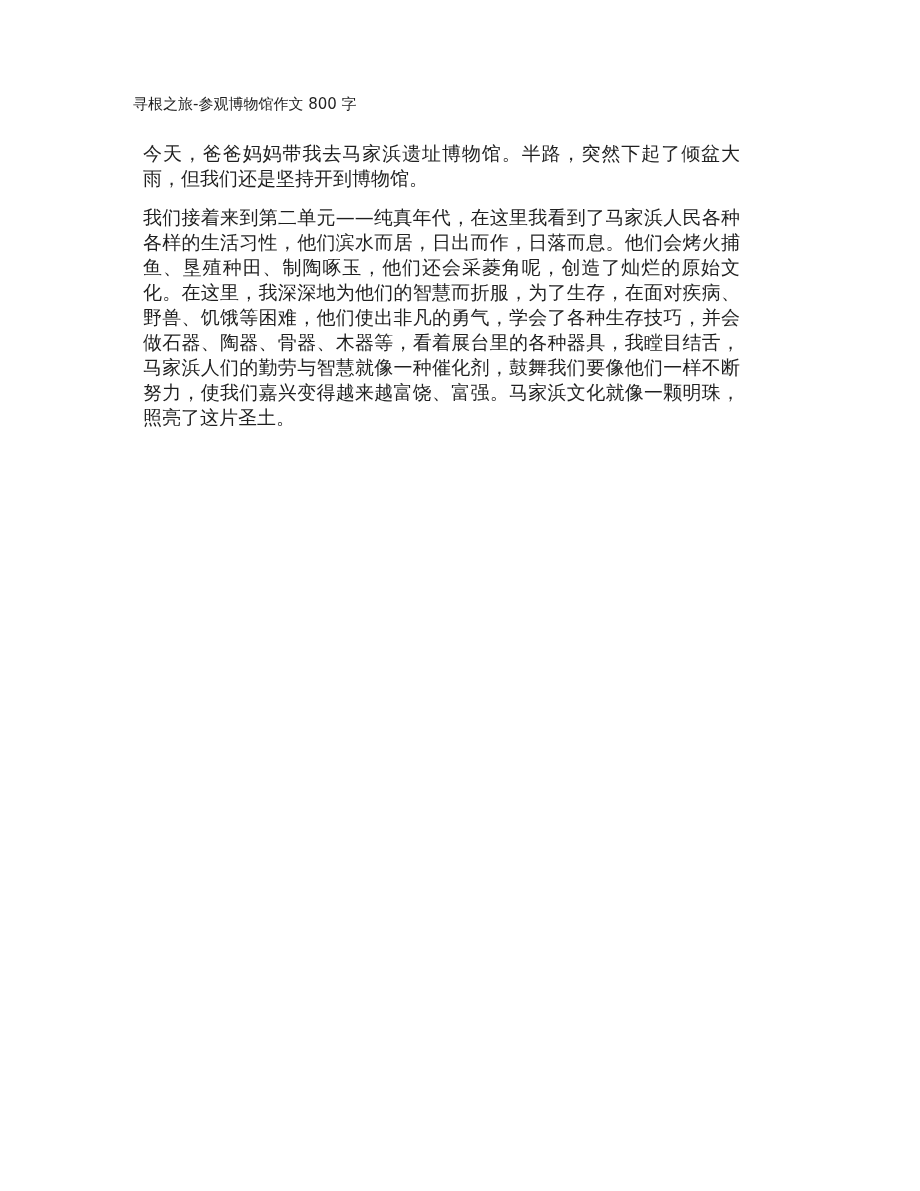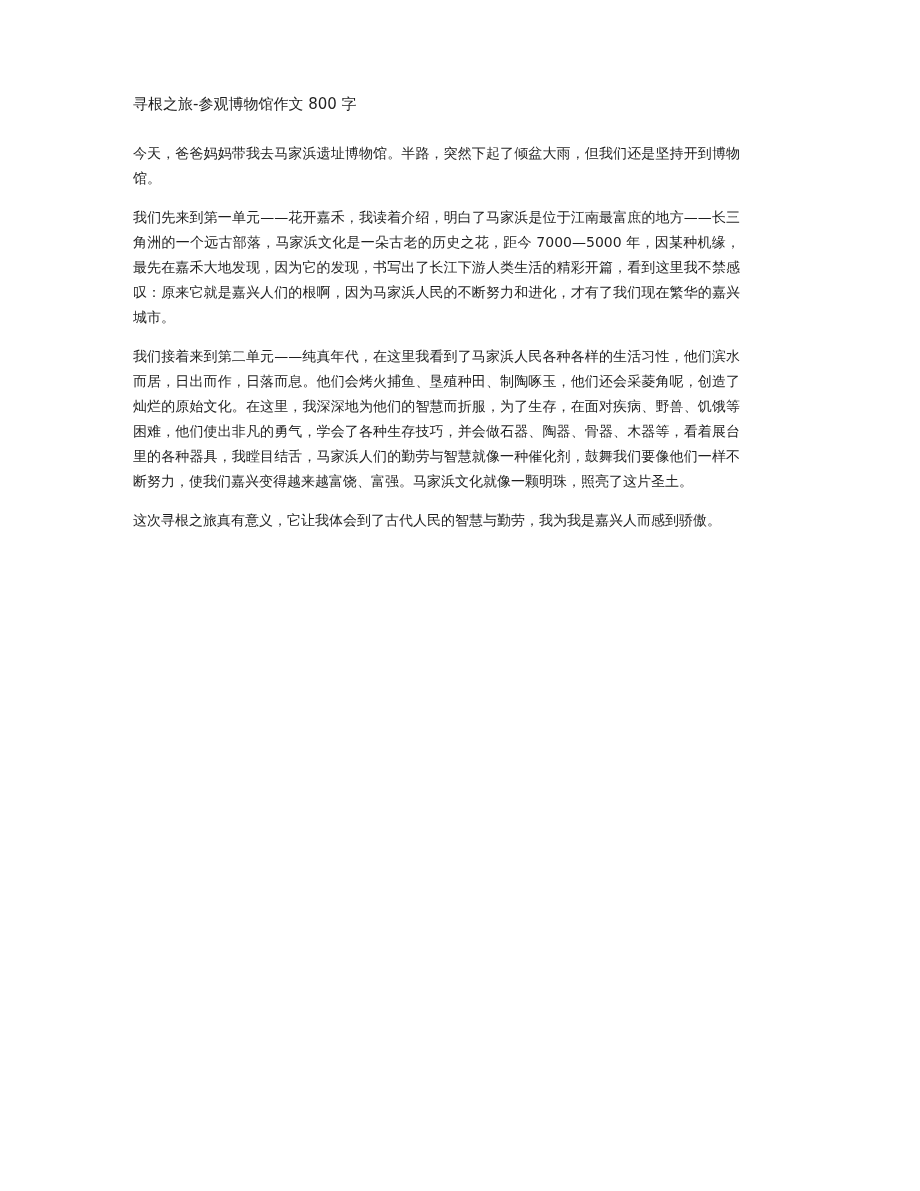--- a/index.html
+++ b/index.html
@@ -19,36 +19,34 @@
     overflow: hidden;
   }
   .doc-title {
     font-size: 15px;
     font-weight: 400;
     line-height: 21px;
     margin: 0 0 26px 0;
     text-align: left;
   }
   .doc-paragraph {
-    font-size: 14px;
+    font-size: 19px;
     line-height: 25px;
-    margin: 0 0 14px 0;
+    margin: 0 0 14px 10px;
     text-align: justify;
     text-justify: inter-ideograph;
     word-break: break-all;
   }
 </style>
 </head>
 <body>
 
 <div class="page">
   <h1 class="doc-title">寻根之旅-参观博物馆作文 800 字</h1>
 
   <p class="doc-paragraph">今天，爸爸妈妈带我去马家浜遗址博物馆。半路，突然下起了倾盆大雨，但我们还是坚持开到博物馆。</p>
 
 
-  <p class="doc-paragraph">我们先来到第一单元——花开嘉禾，我读着介绍，明白了马家浜是位于江南最富庶的地方——长三角洲的一个远古部落，马家浜文化是一朵古老的历史之花，距今 7000—5000 年，因某种机缘，最先在嘉禾大地发现，因为它的发现，书写出了长江下游人类生活的精彩开篇，看到这里我不禁感叹：原来它就是嘉兴人们的根啊，因为马家浜人民的不断努力和进化，才有了我们现在繁华的嘉兴城市。</p>
 
   <p class="doc-paragraph">我们接着来到第二单元——纯真年代，在这里我看到了马家浜人民各种各样的生活习性，他们滨水而居，日出而作，日落而息。他们会烤火捕鱼、垦殖种田、制陶啄玉，他们还会采菱角呢，创造了灿烂的原始文化。在这里，我深深地为他们的智慧而折服，为了生存，在面对疾病、野兽、饥饿等困难，他们使出非凡的勇气，学会了各种生存技巧，并会做石器、陶器、骨器、木器等，看着展台里的各种器具，我瞠目结舌，马家浜人们的勤劳与智慧就像一种催化剂，鼓舞我们要像他们一样不断努力，使我们嘉兴变得越来越富饶、富强。马家浜文化就像一颗明珠，照亮了这片圣土。</p>
 
 
-  <p class="doc-paragraph">这次寻根之旅真有意义，它让我体会到了古代人民的智慧与勤劳，我为我是嘉兴人而感到骄傲。</p>
 </div>
 
 </body></html>

